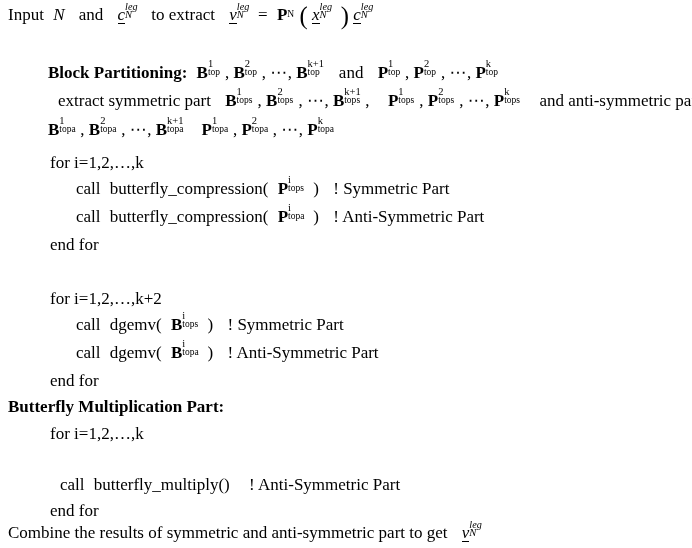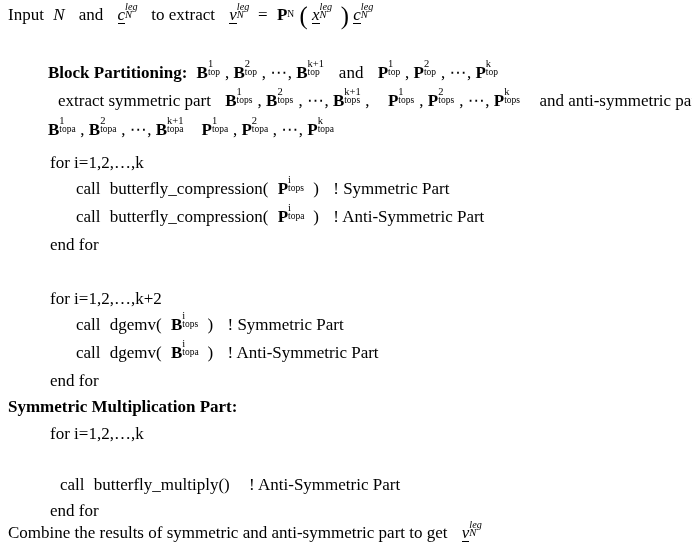--- a/index.html
+++ b/index.html
@@ -201,21 +201,21 @@
   <div class="line" style="left:76px; top:344px;">
     <span>call</span><span class="nbsp-sm"></span>
     <span>dgemv(</span><span class="nbsp-sm"></span>
     <span class="atom pad-topa"><span class="base">B</span><span class="sup sup-i">i</span><span class="sub">topa</span></span>
     <span>)</span><span class="nbsp-md"></span>
     <span>! Anti-Symmetric Part</span>
   </div>
 
   <div class="line" style="left:50px; top:372px;">end for</div>
 
-  <div class="line bold" style="left:8px; top:398px;">Symmetric Multiplication Part:</div>
+  <div class="line bold" style="left:8px; top:398px;">Butterfly Multiplication Part:</div>
 
   <div class="line" style="left:50px; top:425px;">for i=1,2,…,k</div>
 
 
   <div class="line" style="left:60px; top:476px;">
     <span>call</span><span class="nbsp-sm"></span>
     <span>butterfly_multiply()</span><span class="nbsp-md"></span><span class="nbsp-sm"></span>
     <span>! Anti-Symmetric Part</span>
   </div>
 

